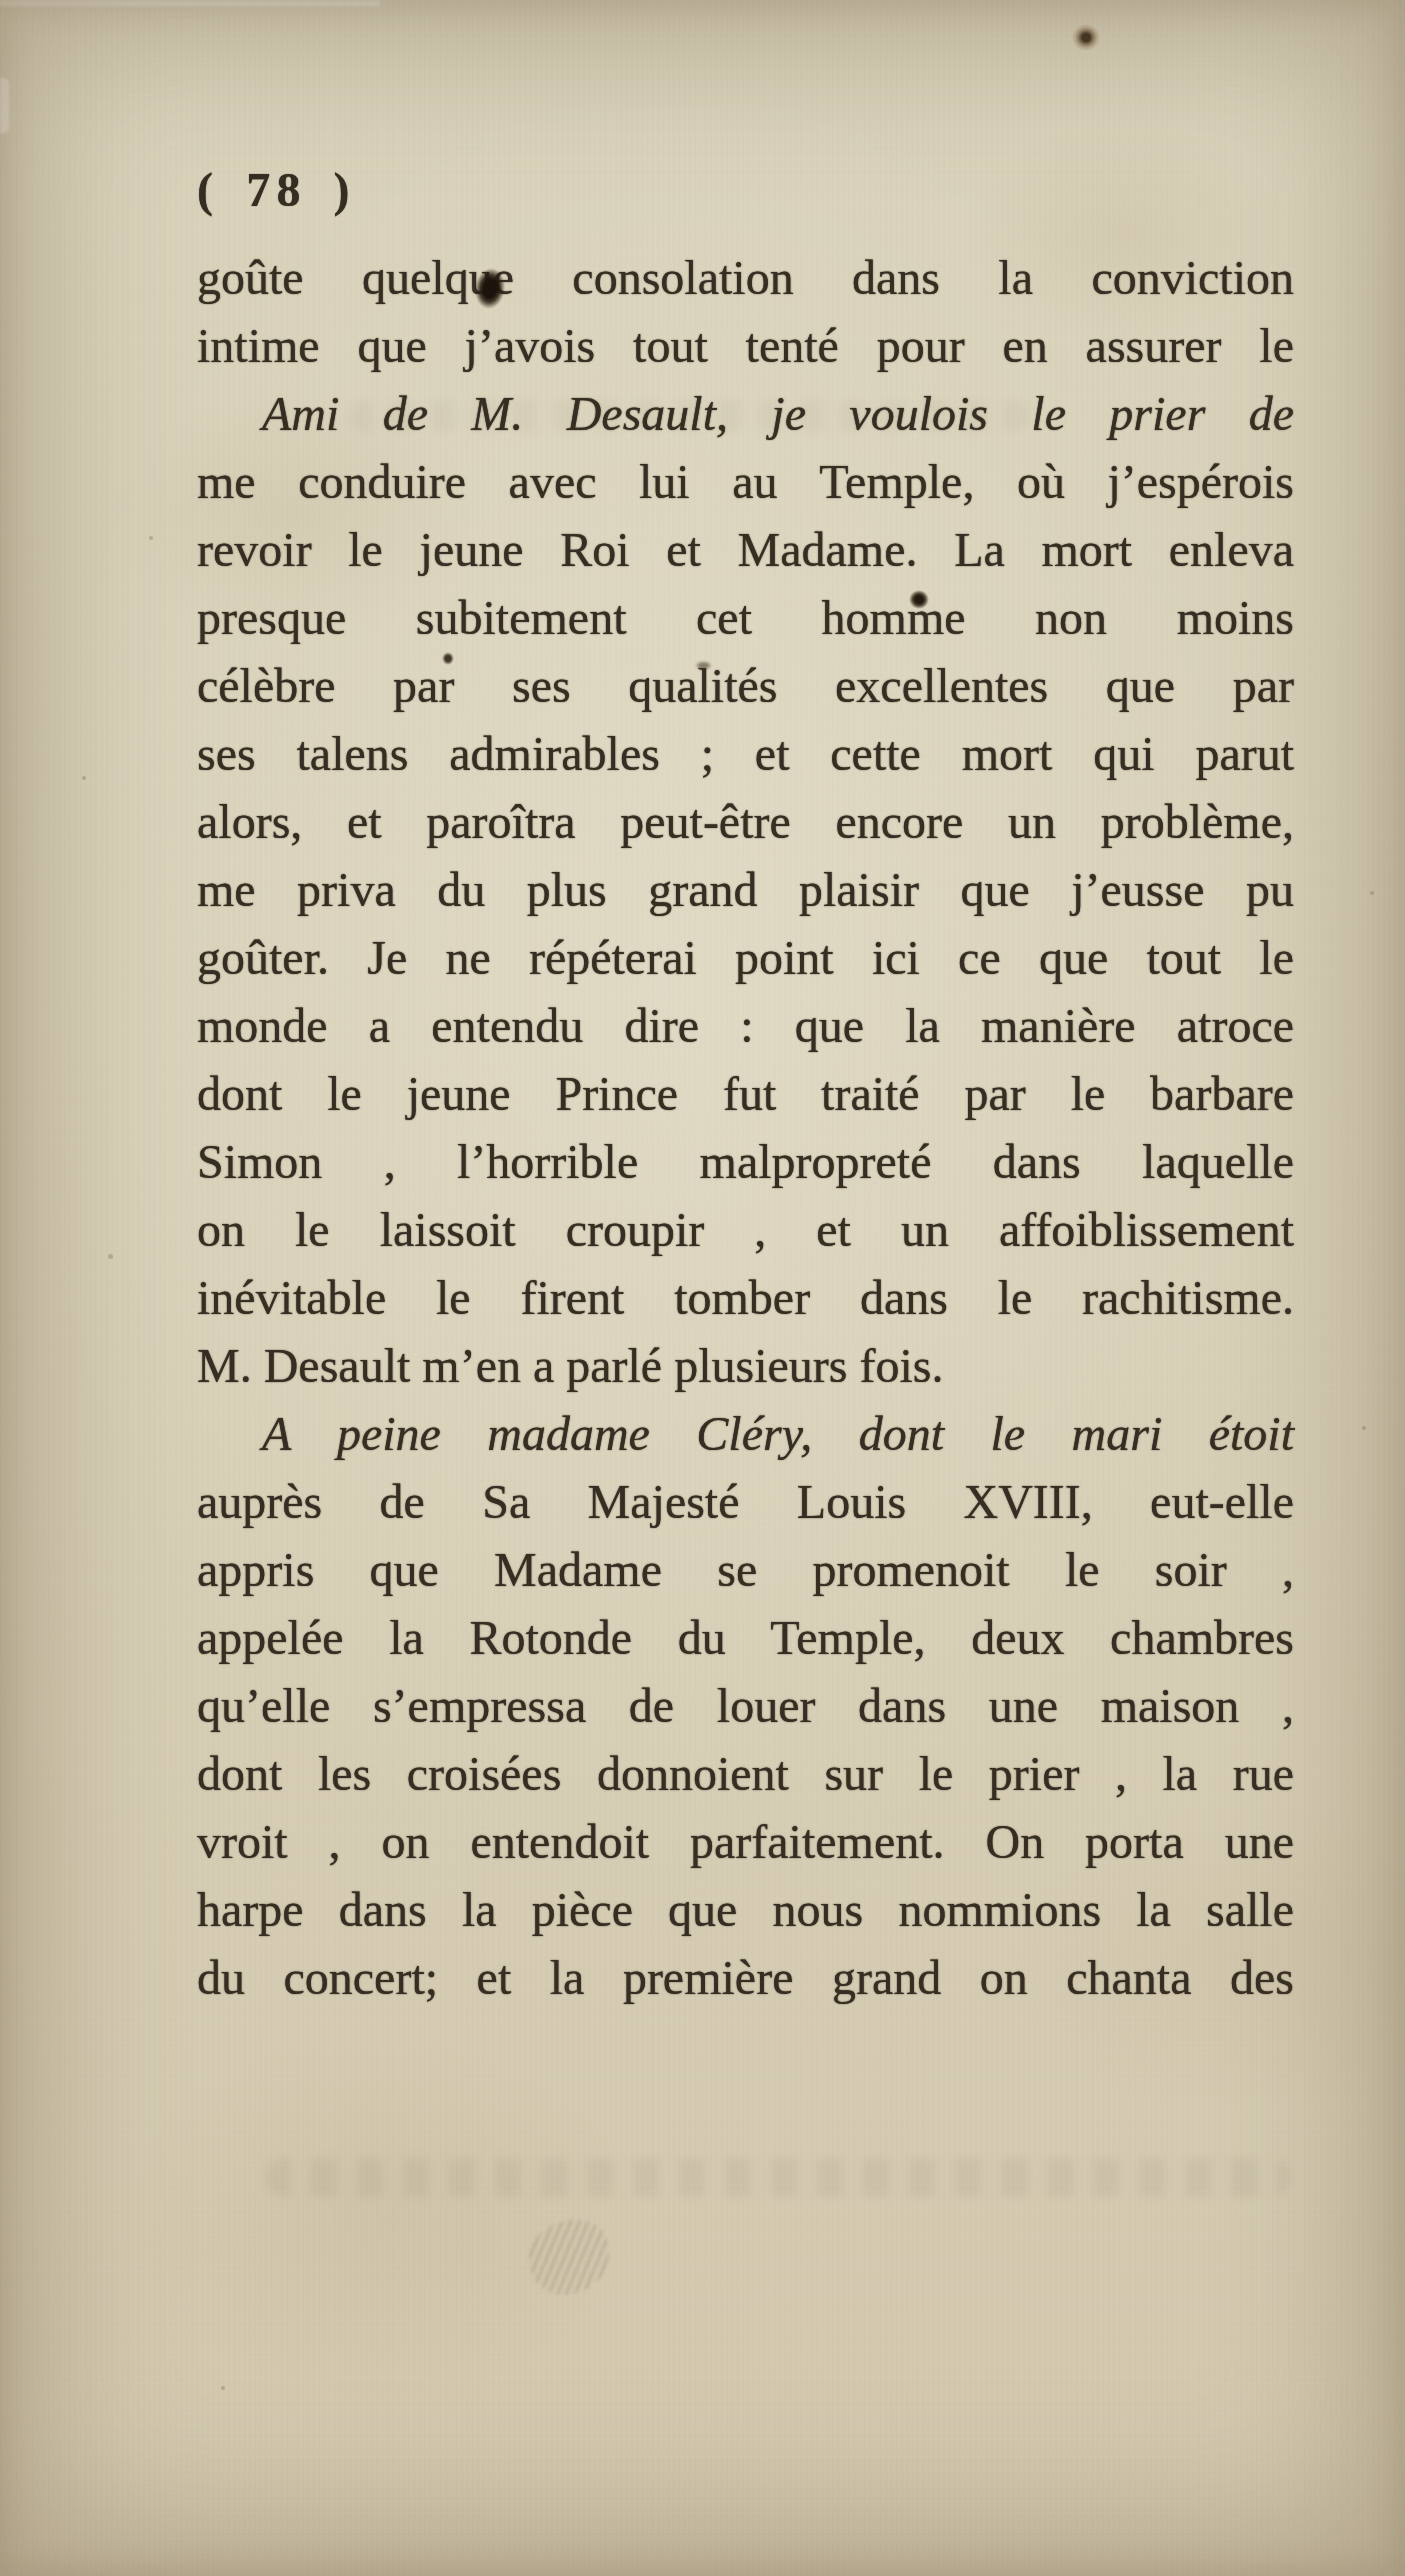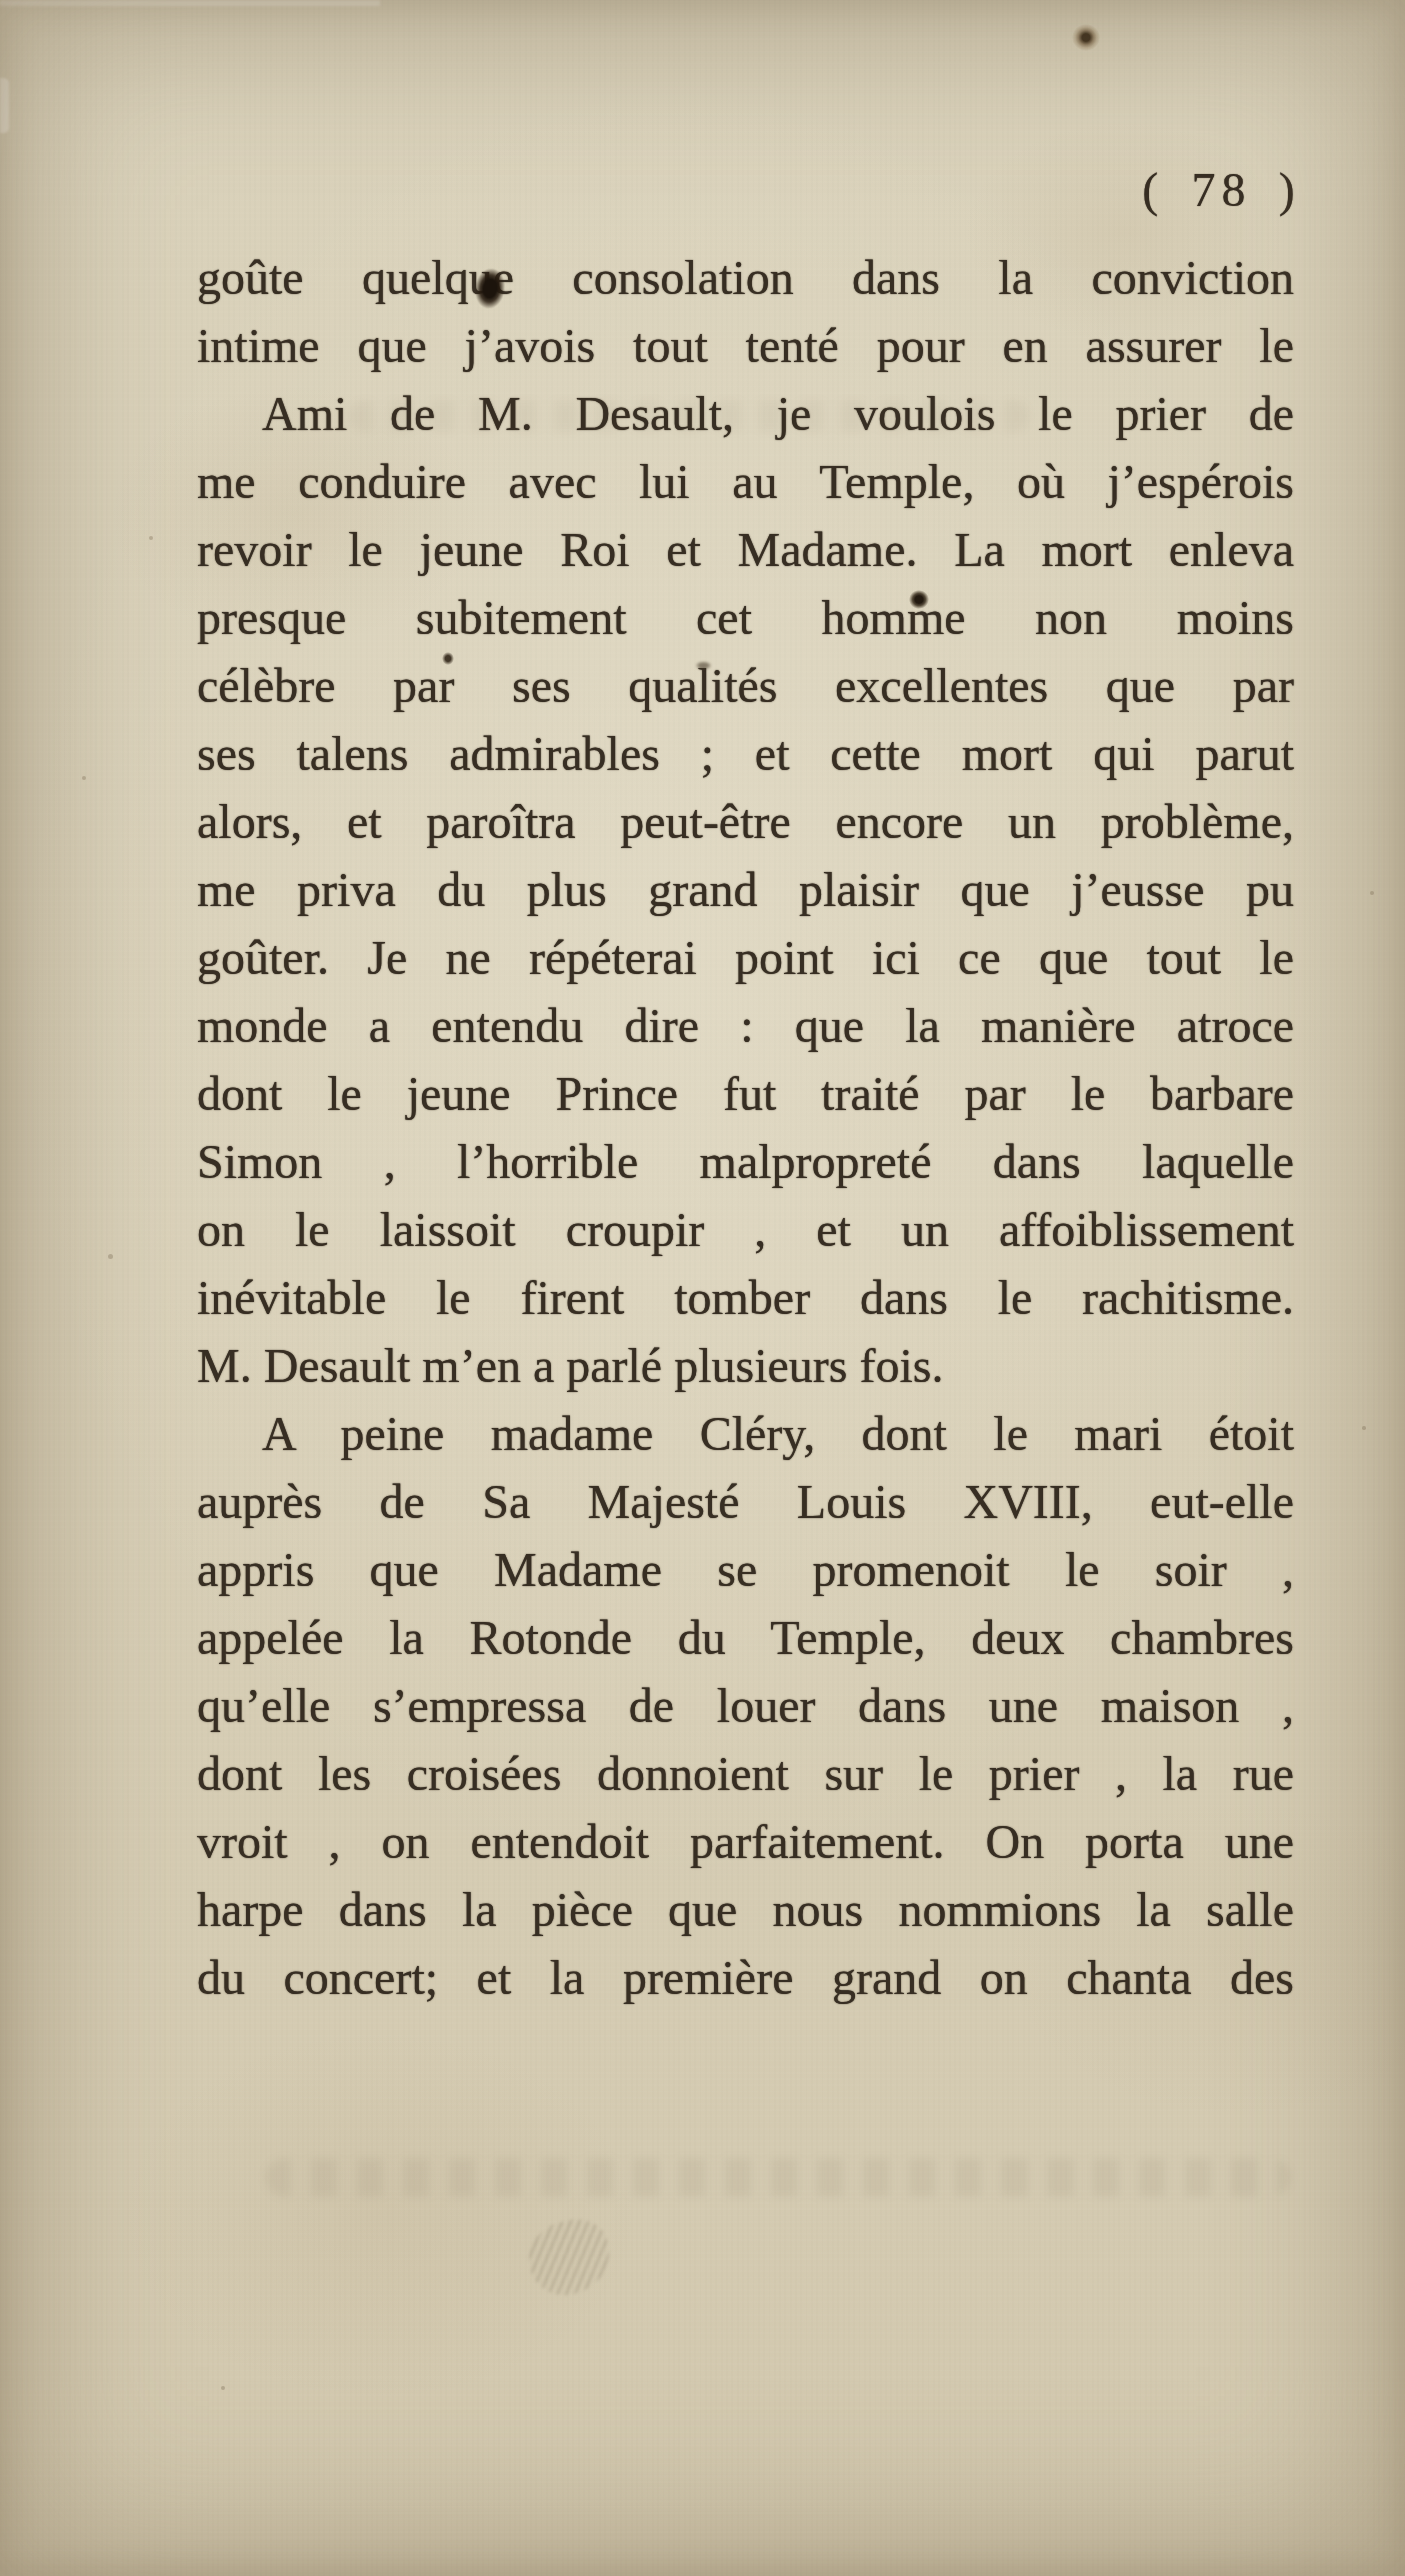--- a/index.html
+++ b/index.html
@@ -21,38 +21,39 @@
       radial-gradient(ellipse 336px 230px at 88% 76%, rgba(150,122,82,0.06), rgba(150,122,82,0) 70%),
       repeating-linear-gradient(90deg, rgba(0,0,0,0.013) 0 1.8px, rgba(0,0,0,0) 1.8px 5.3px),
       repeating-linear-gradient(0deg, rgba(255,255,255,0.02) 0 1.8px, rgba(0,0,0,0) 1.8px 6.2px);
   }
   .vignette{
     position:absolute;inset:0;pointer-events:none;z-index:9;
     box-shadow: inset 0 0 150px 30px rgba(118,100,72,0.40),
                 inset 0 0 30px 7px rgba(118,100,72,0.18);
   }
   .page-number-line{
-    position:absolute;top:161px;left:204px;width:1097px;
-    text-align:right;font-size:48px;line-height:58px;
+    position:absolute;top:161px;left:197px;width:1097px;
+    text-align:left;font-size:48px;line-height:58px;
     letter-spacing:6.2px;word-spacing:8.8px;
     text-shadow:0 0 1.1px rgba(46,37,25,0.85);
     z-index:4;
+    font-weight:bold;
   }
   .textblock{
     position:absolute;left:197px;top:244px;width:1097px;z-index:4;
     font-size:48px;line-height:68px;
     text-shadow:0 0 1.1px rgba(46,37,25,0.85), 0 0 2.2px rgba(46,37,25,0.25);
   }
   .line{
     height:68px;
     text-align:justify;
     text-align-last:justify;
   }
   .line.end{text-align-last:left;}
-  .line.indent{padding-left:65px;}
+  .line.indent{padding-left:65px;font-style:italic;}
   
   .mark{position:absolute;pointer-events:none;}
   .blot-consolation{
     left:475px;top:268px;width:30px;height:41px;z-index:6;
     background:radial-gradient(closest-side,#1c140c 0 45%,rgba(40,28,16,0.85) 66%,rgba(60,45,25,0) 100%);
     border-radius:46% 54% 52% 48%;filter:blur(0.5px);transform:rotate(8deg);
   }
   .blot-top-right{
     left:1072px;top:24px;width:28px;height:26.5px;z-index:6;
     background:radial-gradient(closest-side,rgba(50,35,17,0.95) 0 28%,rgba(92,66,36,0.55) 55%,rgba(125,98,62,0.28) 76%,rgba(125,98,62,0) 100%);

